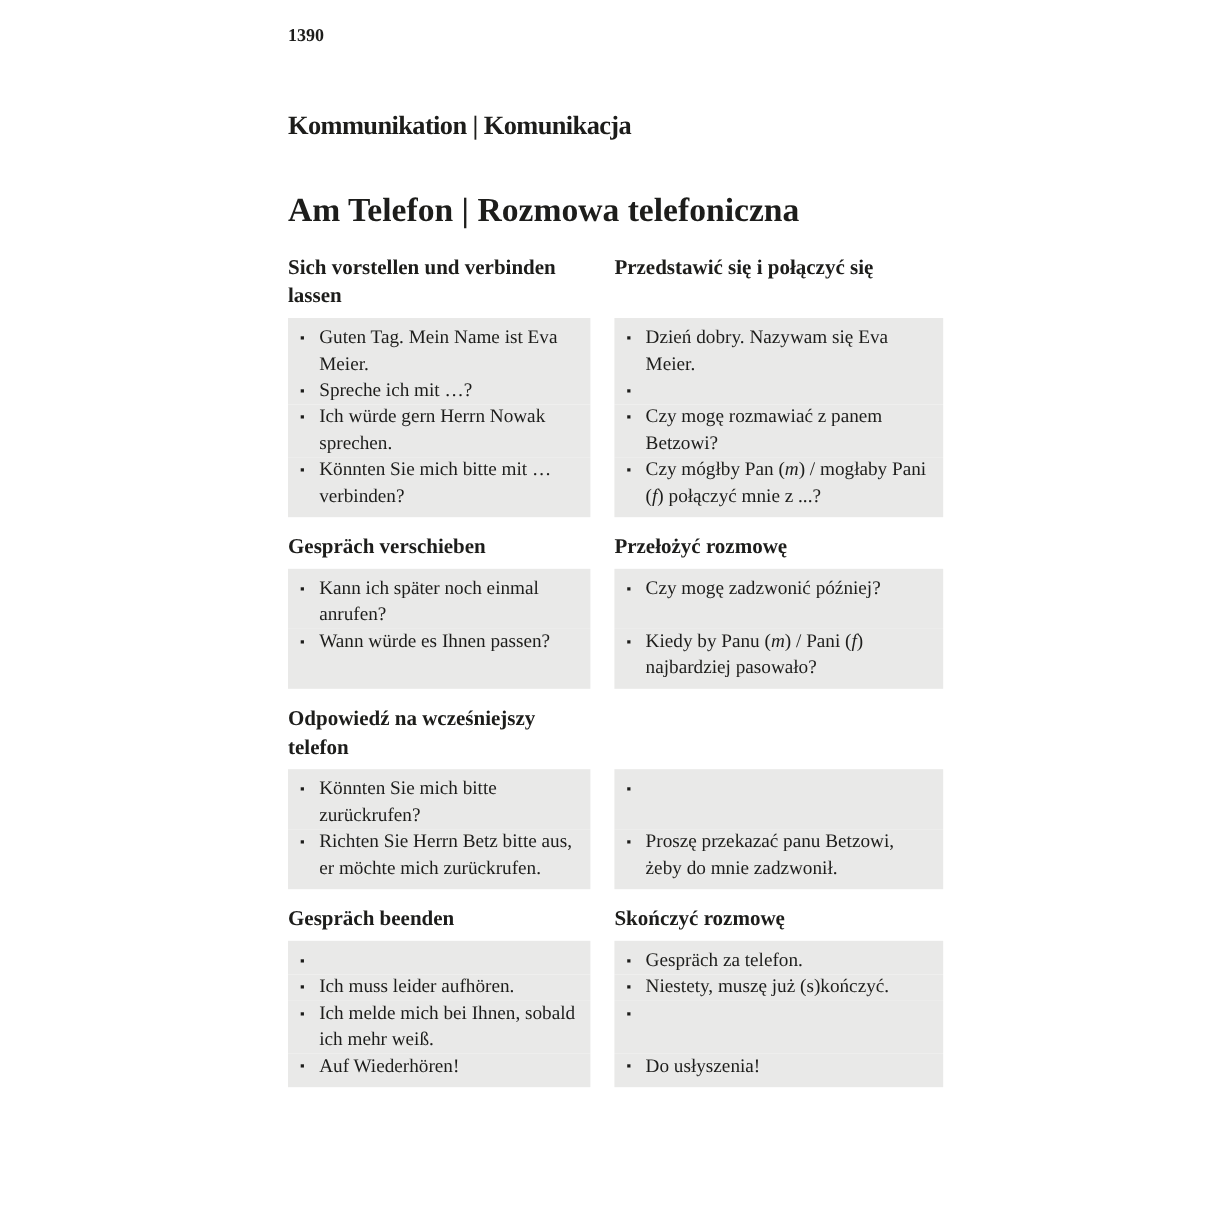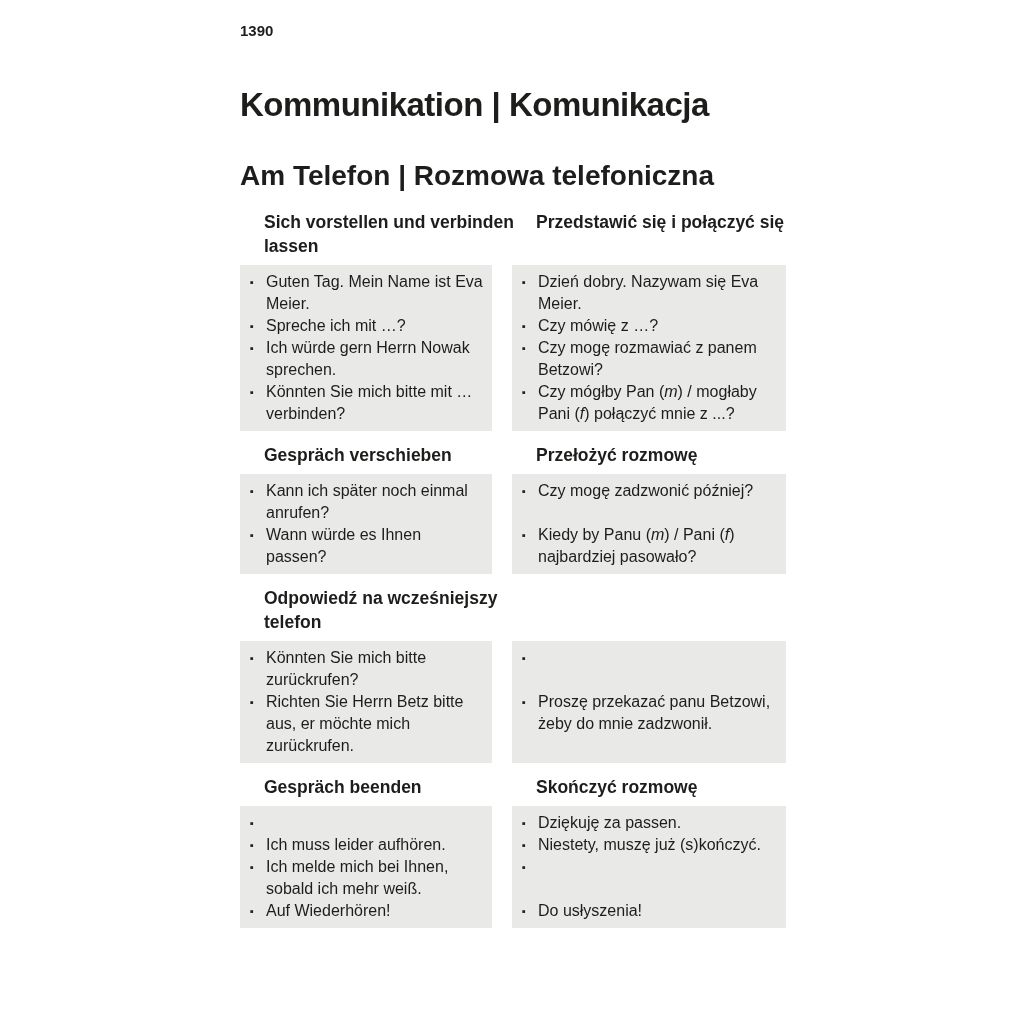--- a/index.html
+++ b/index.html
@@ -2,35 +2,35 @@
 <html><head>
 <meta charset="utf-8">
 <style>
   html,body { margin:0; padding:0; background:#ffffff; }
   .page {
     position:relative; width:1024px; height:1024px;
     background:#ffffff; overflow:hidden;
     font-family:"Liberation Sans", sans-serif;
     color:#1d1d1b;
   }
-  .content { position:absolute; left:240px; top:22px; width:546px; }
+  .content { position:absolute; left:240px; top:22px; width:546px;font-family:Liberation Serif, serif; }
   .page-number { font-size:15px; font-weight:700; line-height:17px; }
   .title {
-    margin:46px 0 0 0; font-size:33px; font-weight:700;
+    margin:46px 0 0 0; font-size:22px; font-weight:700;
     line-height:40px; letter-spacing:-0.5px;
   }
   .subtitle { margin:36px 0 0 0; font-size:28px; font-weight:700; line-height:29px; }
   #sections { margin-top:20px; }
   .phrase-section { margin-bottom:12px; }
   .header-row, .pair-grid {
     display:grid;
     grid-template-columns:252px 274px;
     column-gap:20px;
   }
-  .header-row { margin-bottom:7px;margin-left:24px; }
+  .header-row { margin-bottom:7px; }
   .header-row h3 {
     margin:0; font-size:17.5px; font-weight:700; line-height:24px;
     white-space:pre-line;
   }
   .cell {
     background:#e9e9e8;
     display:flex; align-items:flex-start;
     padding:0 8px 0 10px;
     font-size:16px; line-height:22px;
   }
@@ -67,21 +67,20 @@
             <div class="cell pl first">
               <span class="bullet">▪</span>
               <span class="txt">Dzień dobry. Nazywam się Eva Meier.</span>
             </div>
             <div class="cell de">
               <span class="bullet">▪</span>
               <span class="txt">Spreche ich mit …?</span>
             </div>
             <div class="cell pl">
               <span class="bullet">▪</span>
-              <span class="txt">Czy mówię z …?</span>
             </div>
             <div class="cell de">
               <span class="bullet">▪</span>
               <span class="txt">Ich würde gern Herrn Nowak sprechen.</span>
             </div>
             <div class="cell pl">
               <span class="bullet">▪</span>
               <span class="txt">Czy mogę rozmawiać z panem Betzowi?</span>
             </div>
             <div class="cell de last">
@@ -145,21 +144,21 @@
           <div class="header-row">
             <h3>Gespräch beenden</h3>
             <h3>Skończyć rozmowę</h3>
           </div>
           <div class="pair-grid">
             <div class="cell de first">
               <span class="bullet">▪</span>
             </div>
             <div class="cell pl first">
               <span class="bullet">▪</span>
-              <span class="txt">Dziękuję za passen.</span>
+              <span class="txt">Gespräch za telefon.</span>
             </div>
             <div class="cell de">
               <span class="bullet">▪</span>
               <span class="txt">Ich muss leider aufhören.</span>
             </div>
             <div class="cell pl">
               <span class="bullet">▪</span>
               <span class="txt">Niestety, muszę już (s)kończyć.</span>
             </div>
             <div class="cell de">

